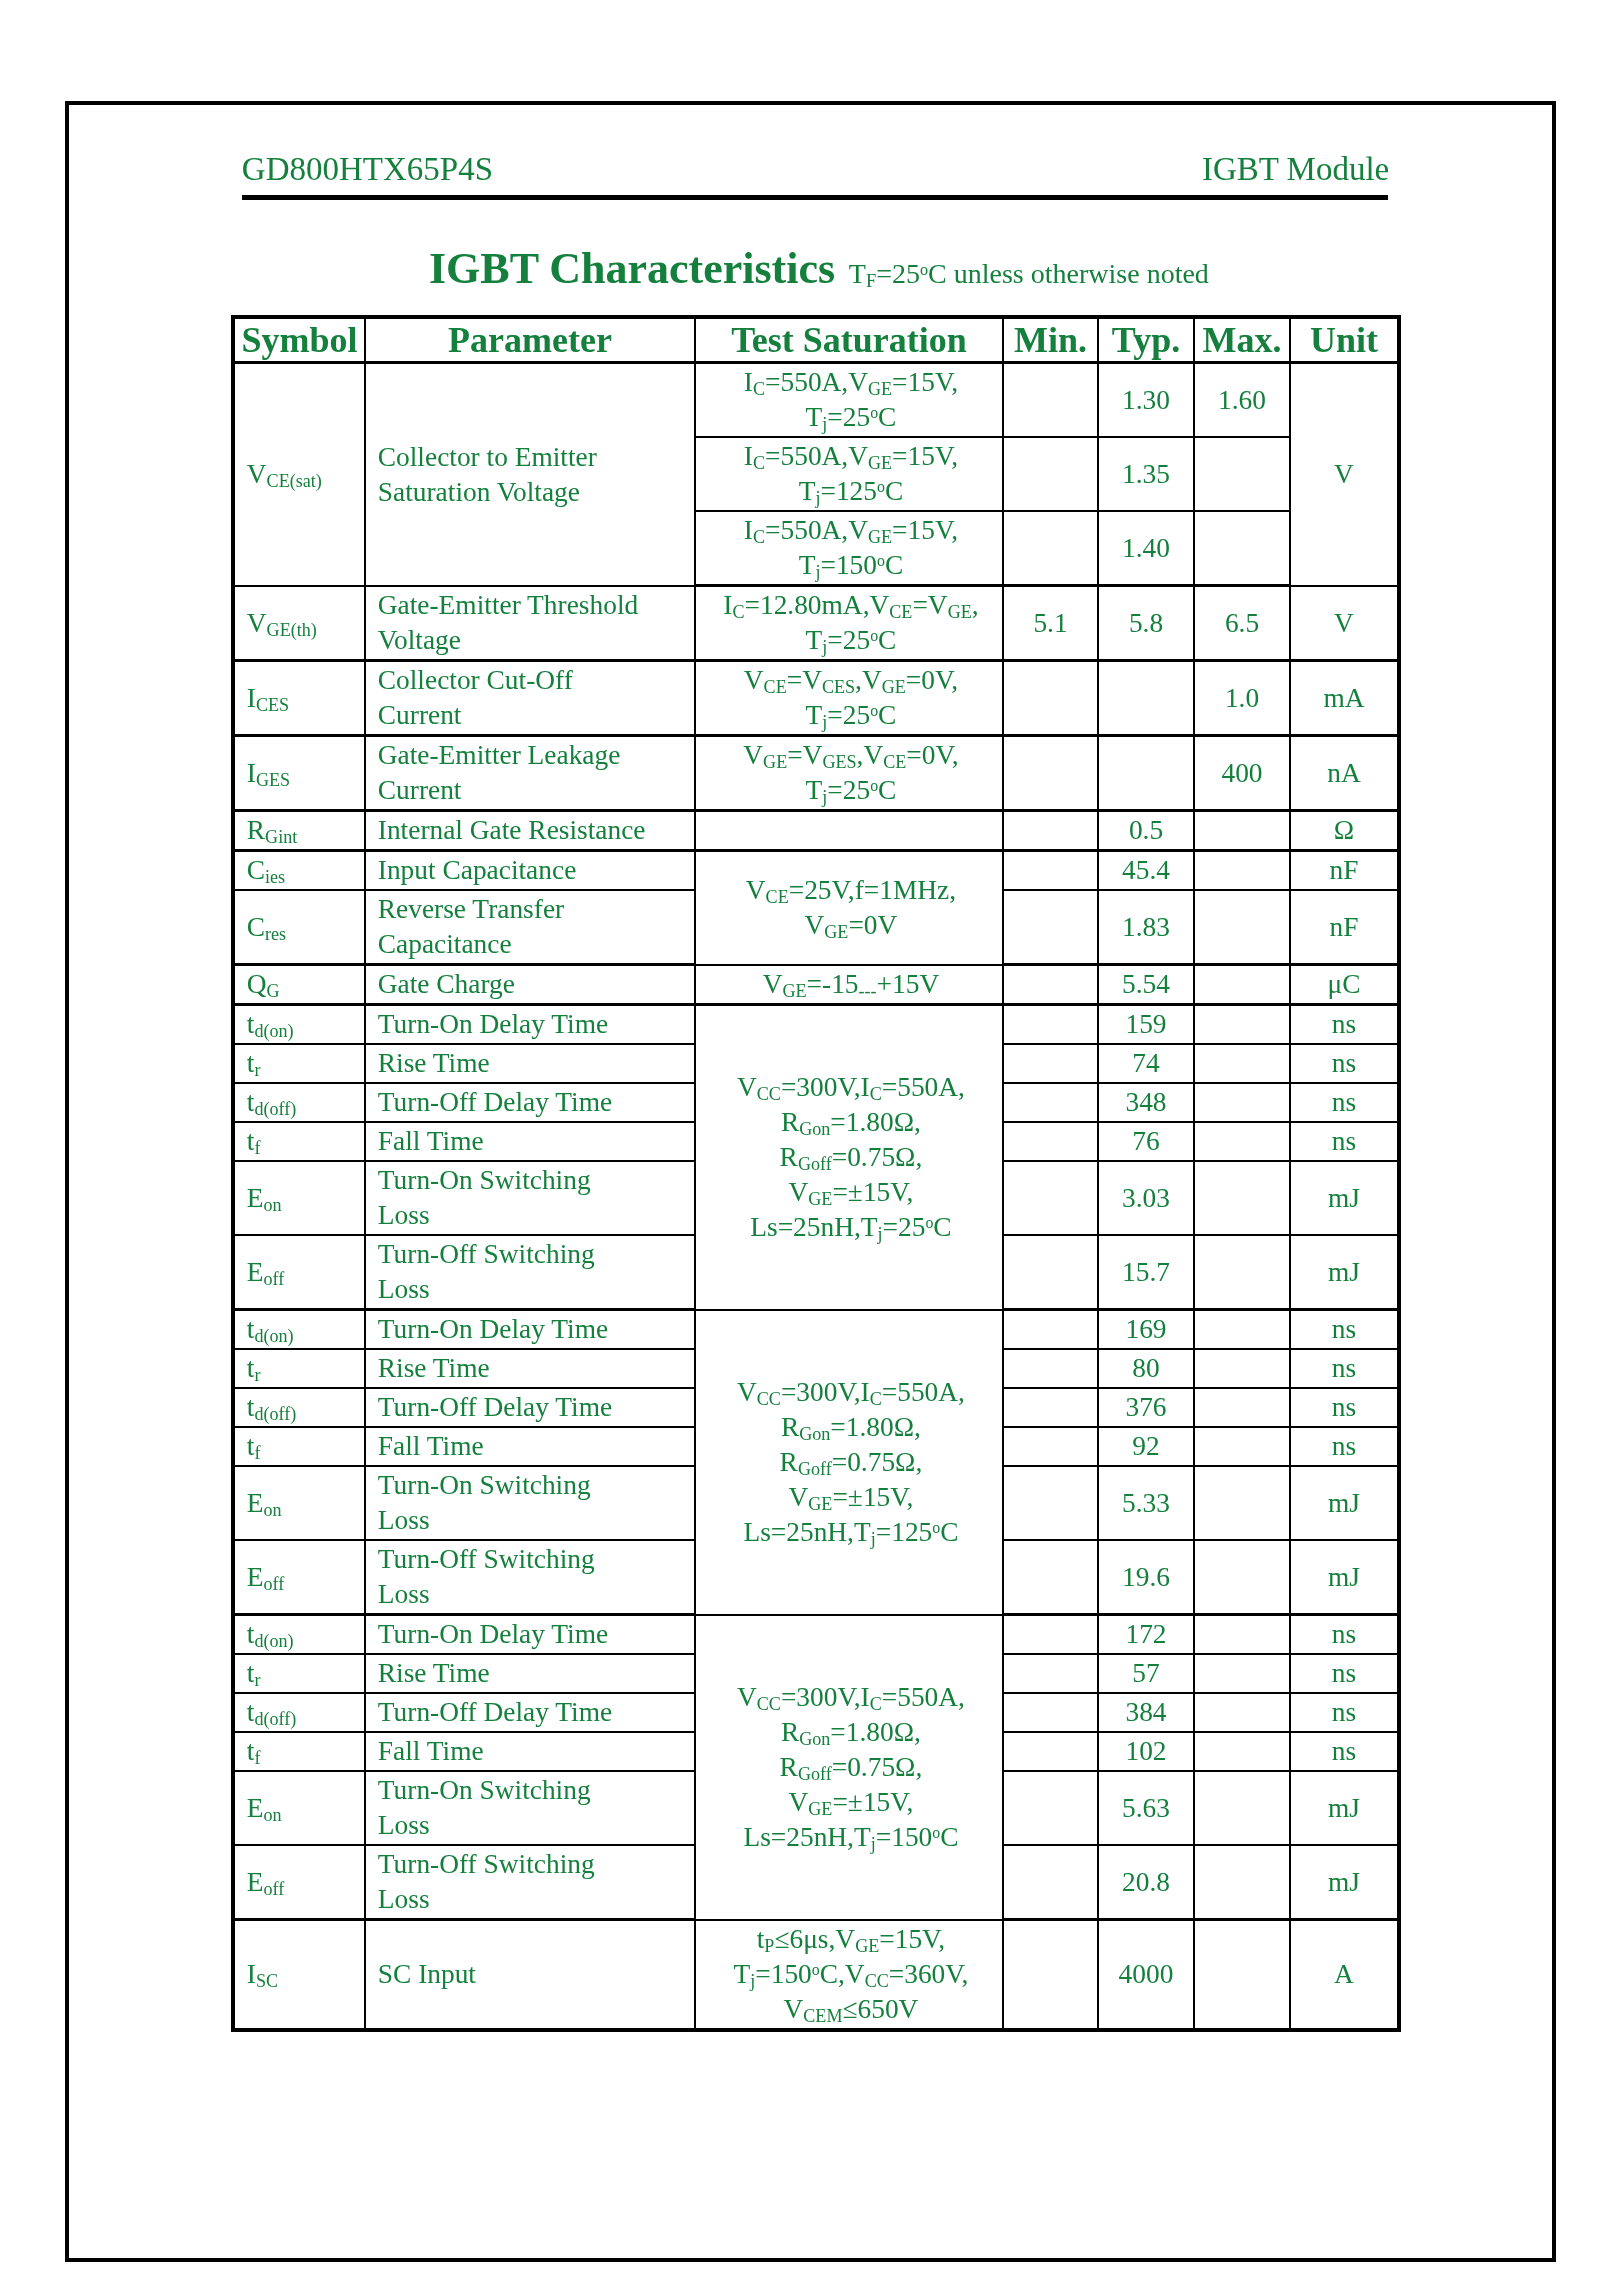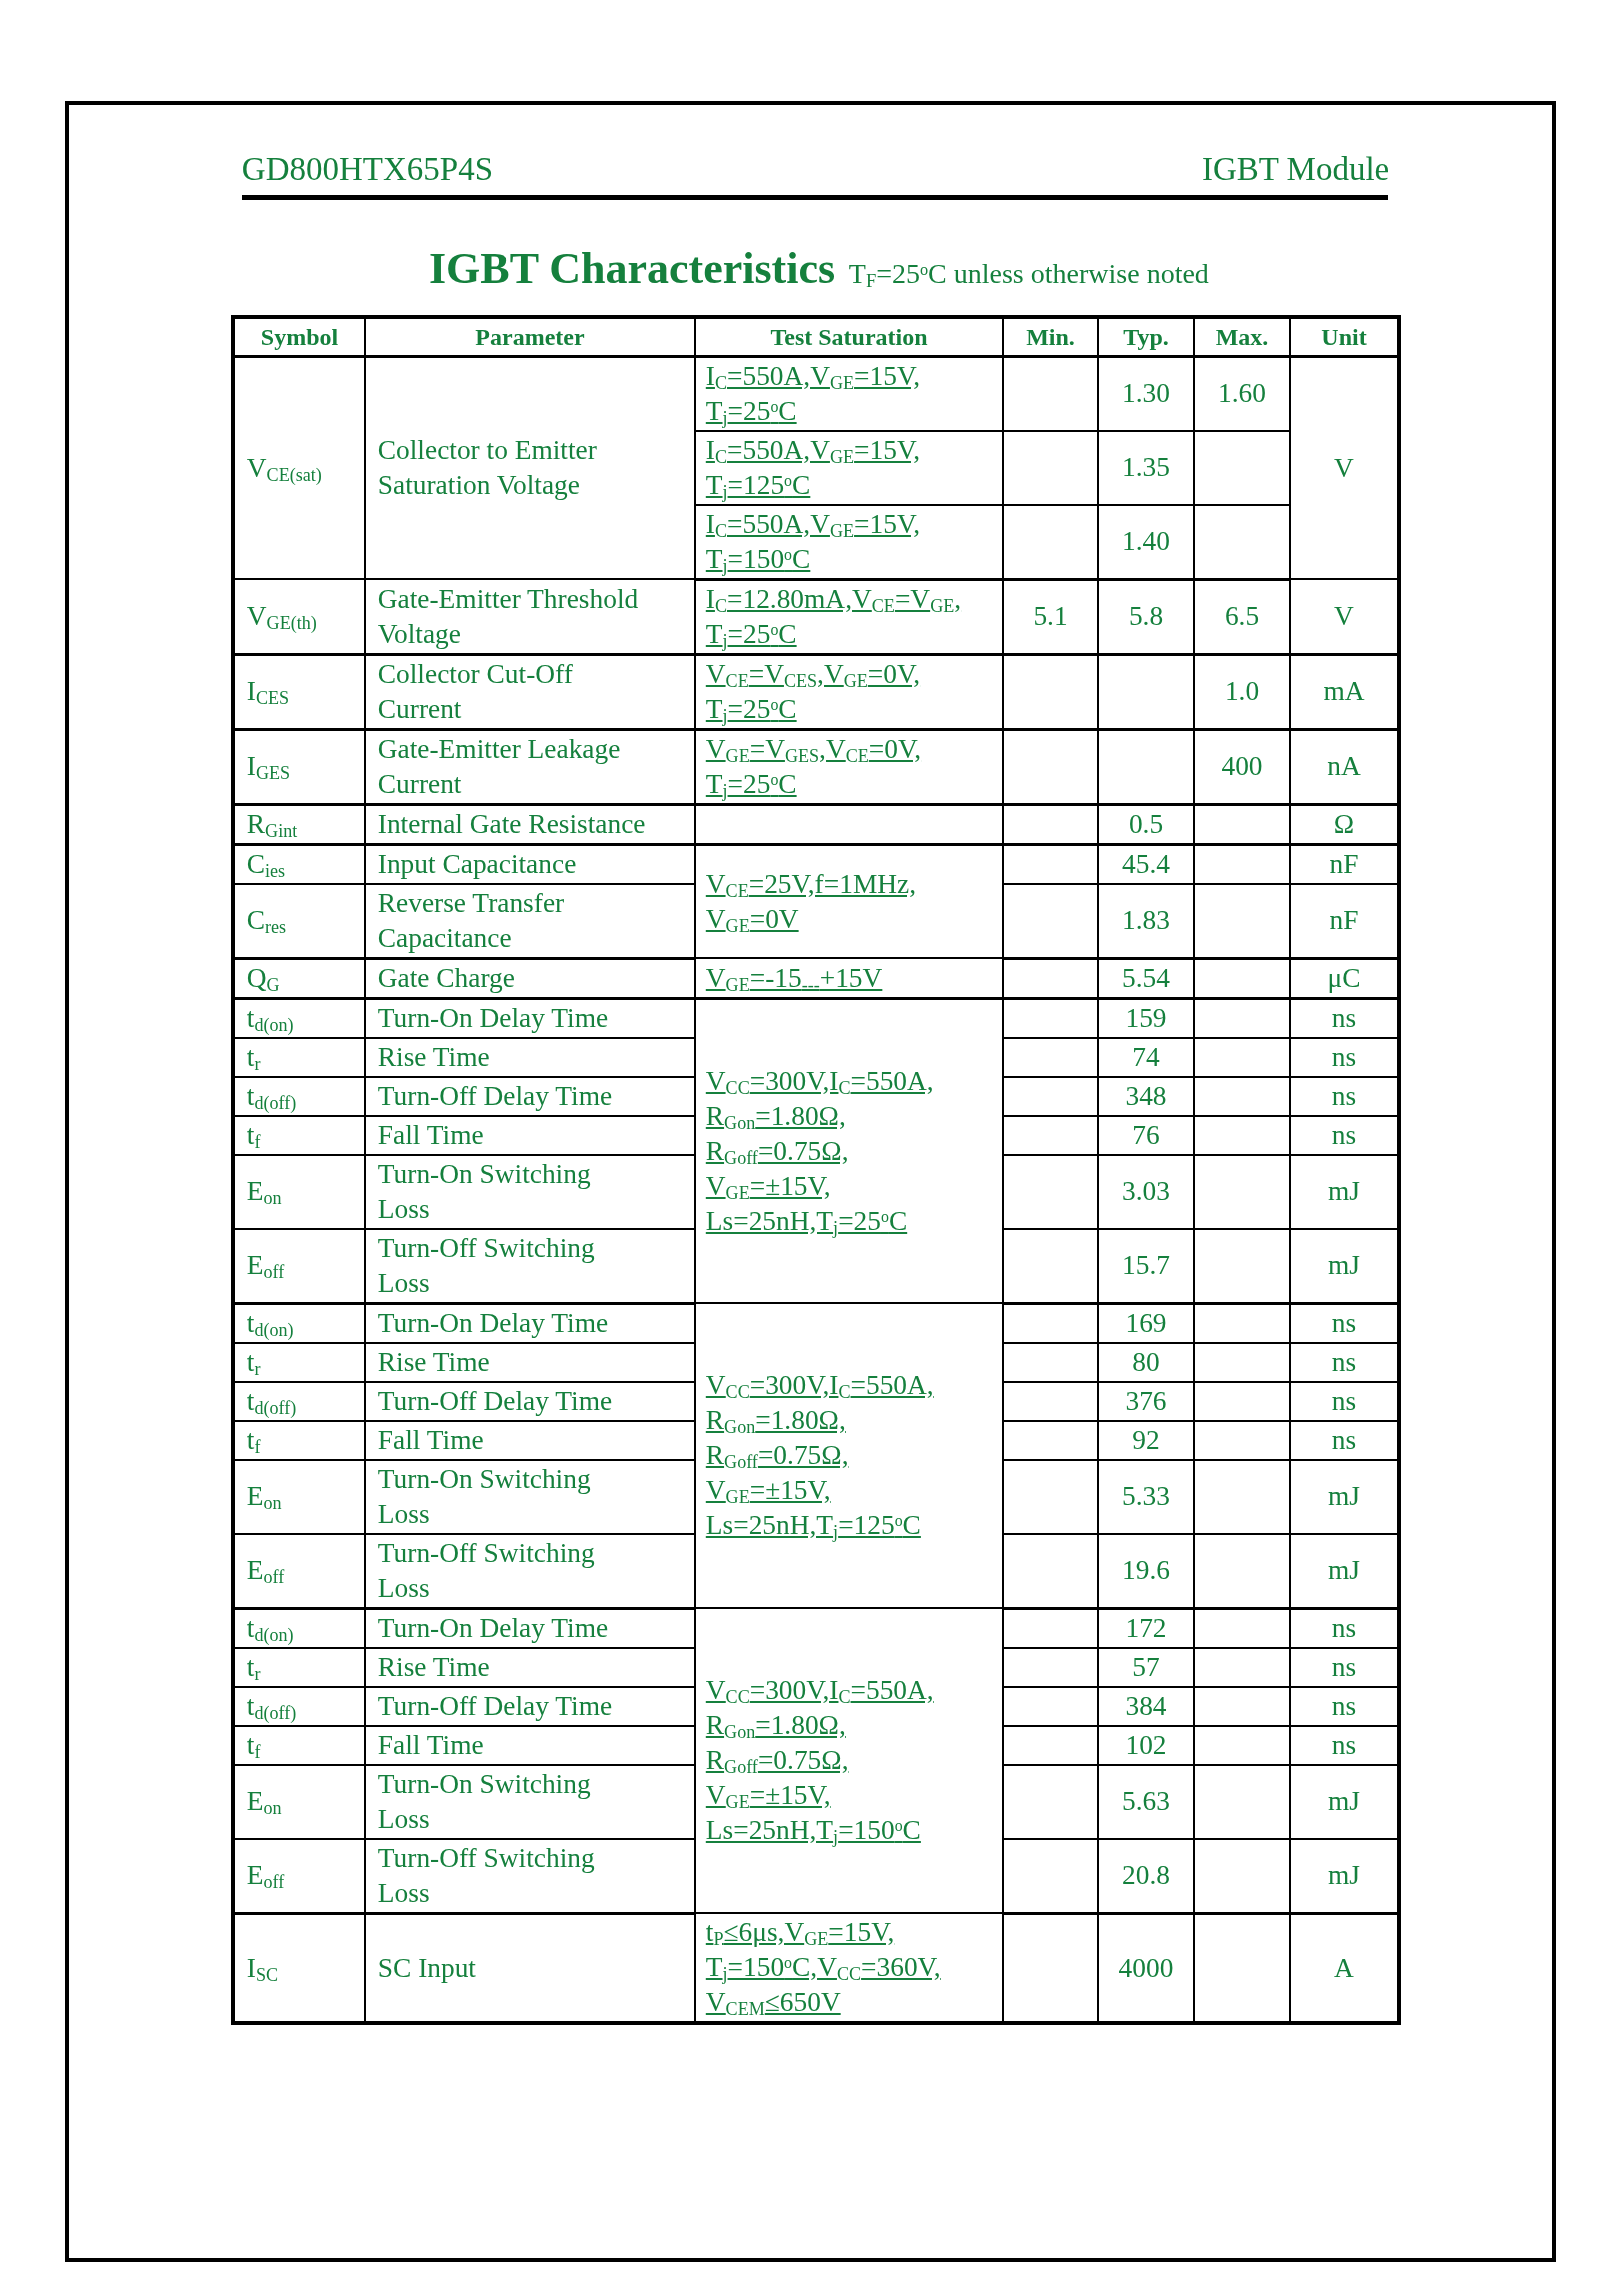--- a/index.html
+++ b/index.html
@@ -10,25 +10,25 @@
   .content{position:absolute;left:162px;top:45px;width:1166px;}
   .doc-header{display:flex;justify-content:space-between;align-items:baseline;
               font-size:33px;line-height:39px;padding:0 7.8px 0 10.8px;}
   .header-rule{height:4.9px;background:#000;margin:5.9px 8.8px 0 10.8px;}
   .section-title{margin-top:43px;white-space:nowrap;padding-left:9.8px;text-align:center;}
   .title-main{font-size:44px;font-weight:bold;}
   .title-note{font-size:28px;margin-left:13.7px;}
   table.tbl{border-collapse:collapse;table-layout:fixed;width:1166px;margin-top:21.6px;
             border:4.9px solid #000;}
   th,td{border:2px solid #000;box-sizing:border-box;}
-  th{font-size:24px;font-weight:bold;height:39px;padding:0 3.9px;
+  th{font-size:36px;font-weight:bold;height:39px;padding:0 3.9px;
      border-bottom:3.9px solid #000;}
   td{font-size:27.4px;line-height:35px;padding:1px 5.9px;vertical-align:middle;}
   td.sym,td.par{text-align:left;padding-left:11.8px;}
-  td.test{text-align:left;padding-left:9.8px;text-decoration:underline;}
+  td.test{text-align:center;padding-left:9.8px;}
   td.num{text-align:center;padding:1px 2px;}
   tr.hb>td{border-bottom-width:3.9px;}
   sub{font-size:0.66em;line-height:0;vertical-align:-0.22em;}
   sup{font-size:0.58em;line-height:0;vertical-align:0.5em;}
 </style>
 </head>
 <body>
 
 <div class="page">
   <div class="frame">

